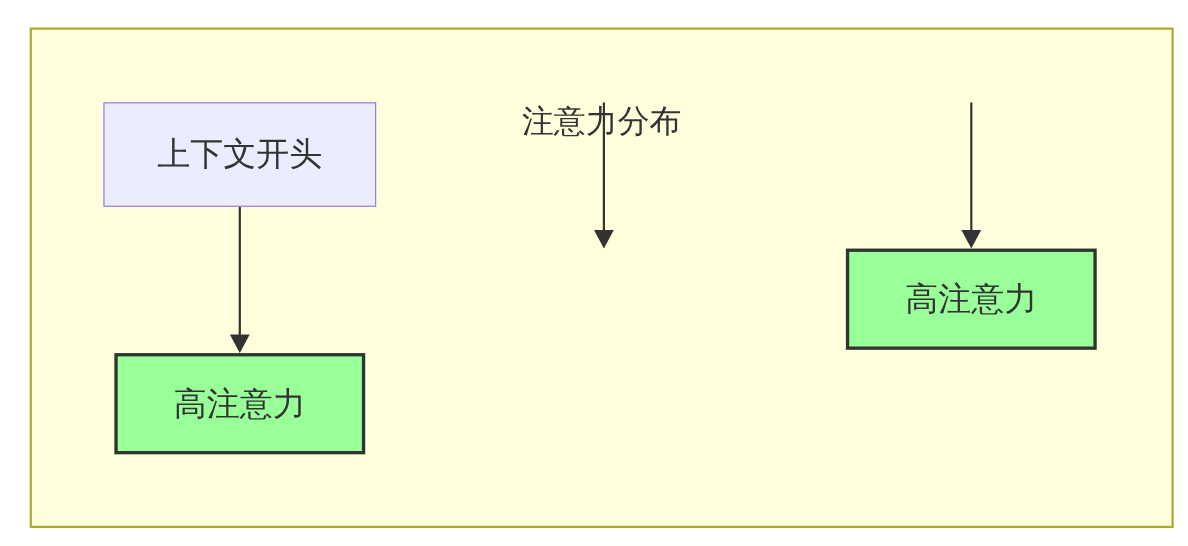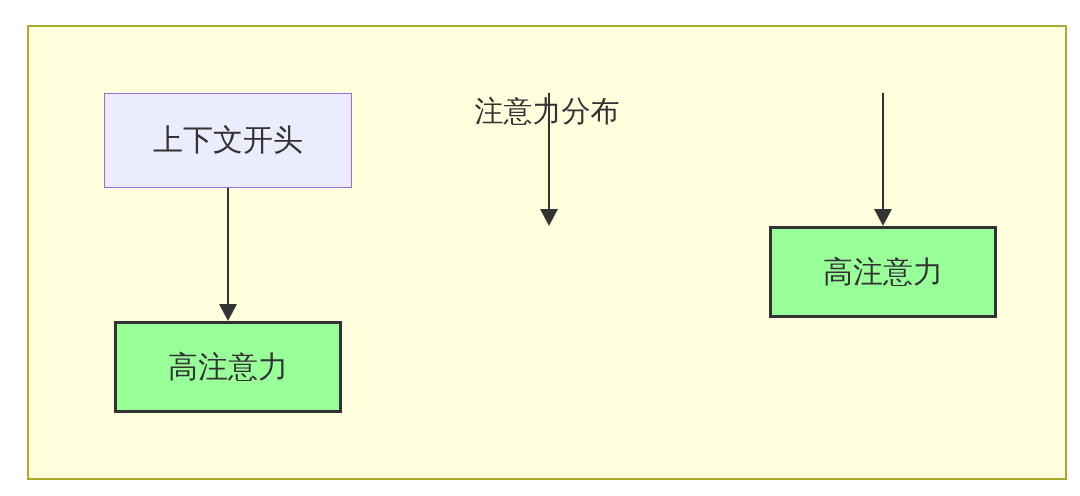--- a/index.html
+++ b/index.html
@@ -37,21 +37,21 @@
     margin-top: 44px;
   }
   .column {
     position: absolute;
     top: 66px;
     width: 250px;
     display: flex;
     flex-direction: column;
     align-items: center;
   }
-  .col-1 { left: 74px; }
+  .col-1 { left: 64px; }
   .col-2 { left: 395px; }
   .col-3 { left: 729px; }
   .node {
     display: flex;
     align-items: center;
     justify-content: center;
     box-sizing: border-box;
     font-size: 30px;
     color: var(--text, #333333);
     text-align: center;

